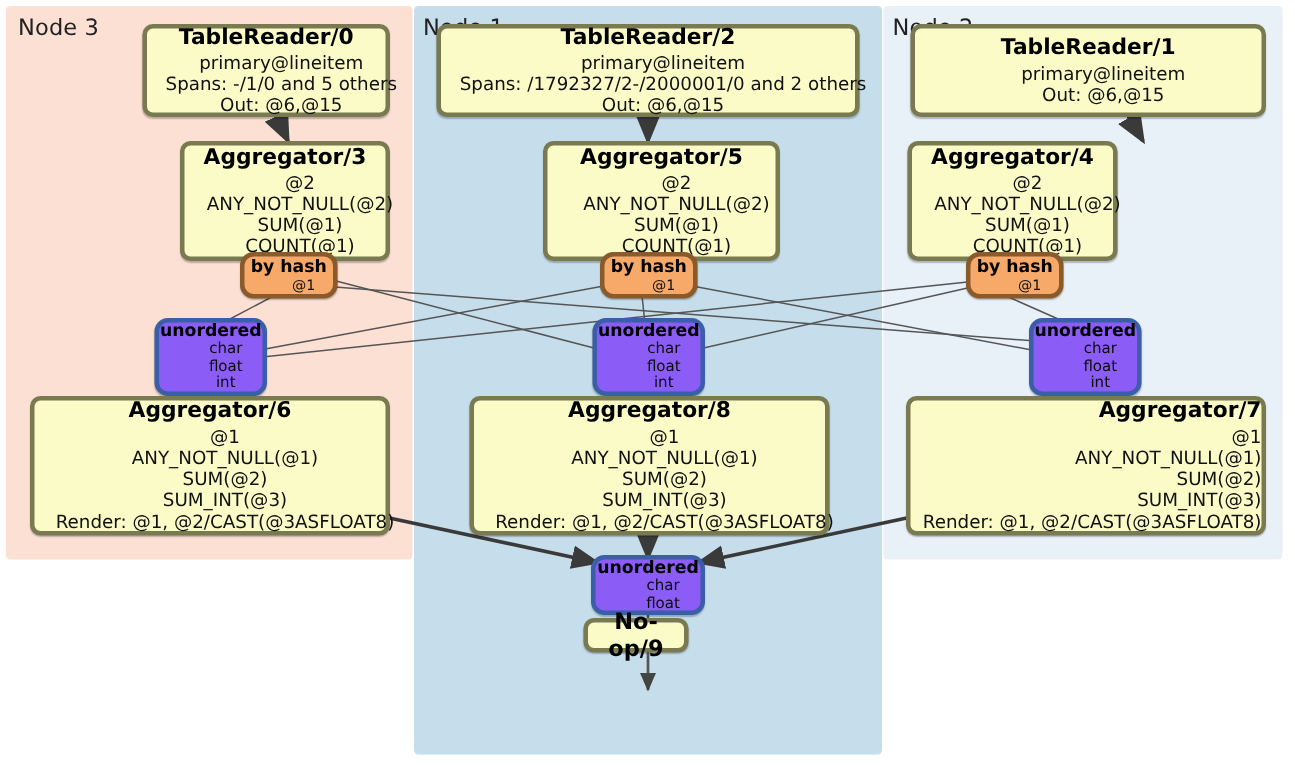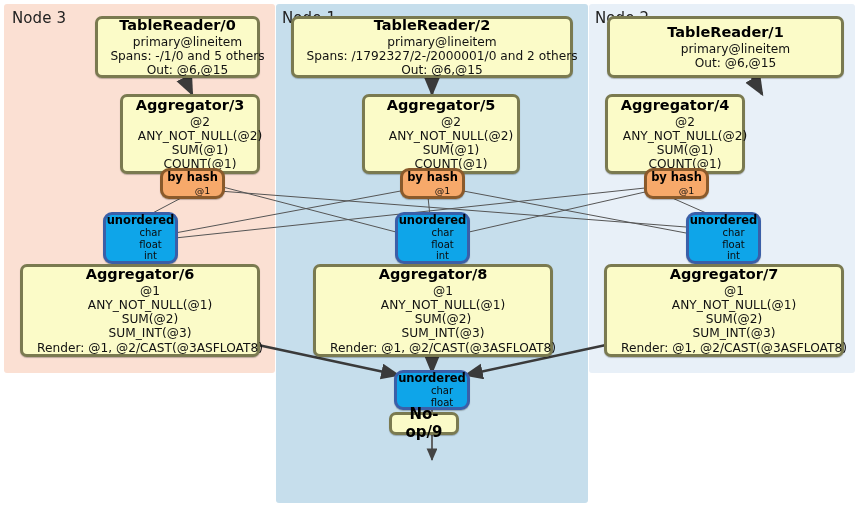--- a/index.html
+++ b/index.html
@@ -42,21 +42,21 @@
     border-color:#7a7a50;
     box-shadow:0 1px 1px rgba(0,0,0,.25);
   }
   .node.router{
     background:#F7A96A;
     border-color:#8a5a2b;
     border-radius:9px;
     box-shadow:0 1px 1px rgba(0,0,0,.25);
   }
   .node.stream{
-    background:#0ea5e9;
+    background:#8b5cf6;
     border-color:#3a5fa8;
     border-radius:9px;
     box-shadow:0 1px 1px rgba(0,0,0,.25);
   }
   .title{
     font-weight:bold;
     font-size:14.5px;
     color:#000;
     margin-bottom:1px;
   }
@@ -221,21 +221,21 @@
     <div class="line tiny">@1</div>
   </div>
 
   <div class="node stream" style="left:686px;top:212px;width:75px;height:52px;">
     <div class="title sm">unordered</div>
     <div class="line type">char</div>
     <div class="line type">float</div>
     <div class="line type">int</div>
   </div>
 
-  <div class="node op" style="left:604px;top:264px;width:240px;height:93px;">
+  <div class="node op" style="left:604px;top:264px;width:240px;height:93px;align-items:flex-end;">
     <div class="title">Aggregator/7</div>
     <div class="line">@1</div>
     <div class="line">ANY_NOT_NULL(@1)</div>
     <div class="line">SUM(@2)</div>
     <div class="line">SUM_INT(@3)</div>
     <div class="line">Render: @1, @2/CAST(@3ASFLOAT8)</div>
   </div>
 
 </div>
 

